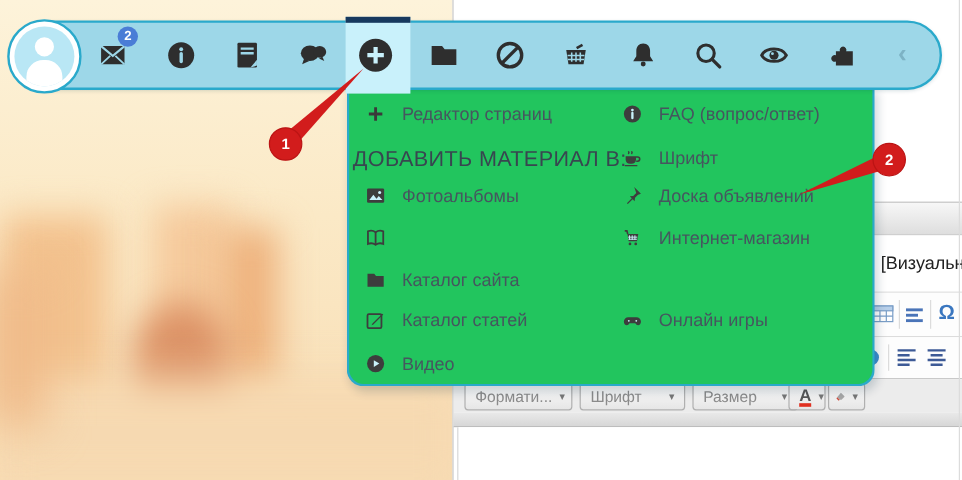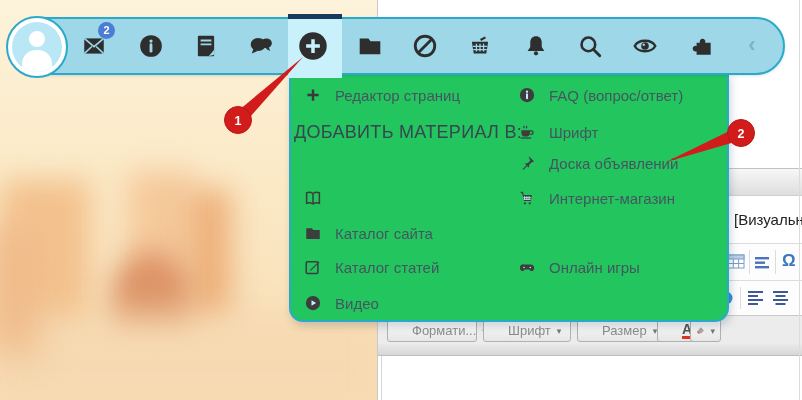--- a/index.html
+++ b/index.html
@@ -30,21 +30,21 @@
   .ed-row2 { left:0; top:281px; width:425px; height:35px; border-bottom:1px solid #c9c9c9; background:#fdfdfd; }
   .ed-sep { position:absolute; top:6px; width:1px; height:24px; background:#dcdcdc; }
   .omega { position:absolute; left:404px; top:7px; color:#3a77c0; font-size:17px; font-weight:bold; }
   .btn-area { left:0; top:316px; width:425px; height:28px; background:#ececec; }
   .gray-strip { left:0; top:344px; width:425px; height:12px;
     background:linear-gradient(#e9e9e9,#d7d7d7); border-bottom:1px solid #bdbdbd; }
   .content-area { left:3px; top:356px; width:422px; height:44px; background:#fff; border-left:1px solid #d8d8d8; }
   .right-edge { left:421px; top:0; width:1px; height:400px; background:#dcdcdc; }
 
   .ed-btn { position:absolute; top:319px; height:23px; display:flex; align-items:center;
-    justify-content:space-between; padding:0 24px; border:1px solid #b0b0b0; border-radius:3px;
+    justify-content:space-between; padding:0 8px; border:1px solid #b0b0b0; border-radius:3px;
     background:linear-gradient(#fdfdfd,#e6e6e6); color:#8b8b8b; font-size:13px; cursor:pointer; }
   .ed-btn .caret { font-size:9px; color:#777; margin-left:6px; }
   .fc-letter { font-size:14px; font-weight:bold; color:#555; border-bottom:3px solid #e03020; line-height:13px; }
 
   
   .toolbar { position:absolute; left:8px; top:17px; width:777px; height:58px;
     background:#9dd7e8; border:2px solid #2aa9cb; border-radius:29px; z-index:10;
     box-shadow:0 1px 3px rgba(0,60,80,.15); }
   .avatar { position:absolute; left:6px; top:16px; width:62px; height:62px; border-radius:50%;
     background:#fff; border:2px solid #2aa9cb; z-index:12; }
@@ -159,20 +159,28 @@
 
     <div class="mrow col-l" style="top:5px">
       <svg class="micon" viewBox="0 0 24 24">
         <path d="M12 4.5v15M4.5 12h15" stroke="#3a3a3a" stroke-width="3.2"></path>
       </svg>
       <span class="lbl">Редактор страниц</span>
     </div>
 
     <div class="mhdr">ДОБАВИТЬ МАТЕРИАЛ В:</div>
 
+    <div class="mrow col-l" style="top:73px">
+      <svg class="micon" viewBox="0 0 24 24">
+        <rect x="2.5" y="4" width="19" height="16" rx="1.5" fill="#3d3d3d"></rect>
+        <path d="M5 17l4.5-6 3.5 4.5 2.5-3 4 4.5z" fill="#c9f1fb"></path>
+        <circle cx="16.5" cy="8.5" r="1.7" fill="#c9f1fb"></circle>
+      </svg>
+      <span class="lbl">Фотоальбомы</span>
+    </div>
 
     <div class="mrow col-l" style="top:108px">
       <svg class="micon" viewBox="0 0 24 24">
         <path d="M12 6C9.5 4.2 6 4 3.5 5V19c2.5-1 6-.8 8.5 1 2.5-1.8 6-2 8.5-1V5C18 4 14.5 4.2 12 6z" fill="none" stroke="#3d3d3d" stroke-width="2"></path>
         <path d="M12 6v14" stroke="#3d3d3d" stroke-width="2"></path>
       </svg>
     </div>
 
     <div class="mrow col-l" style="top:143px">
       <svg class="micon" viewBox="0 0 24 24">

